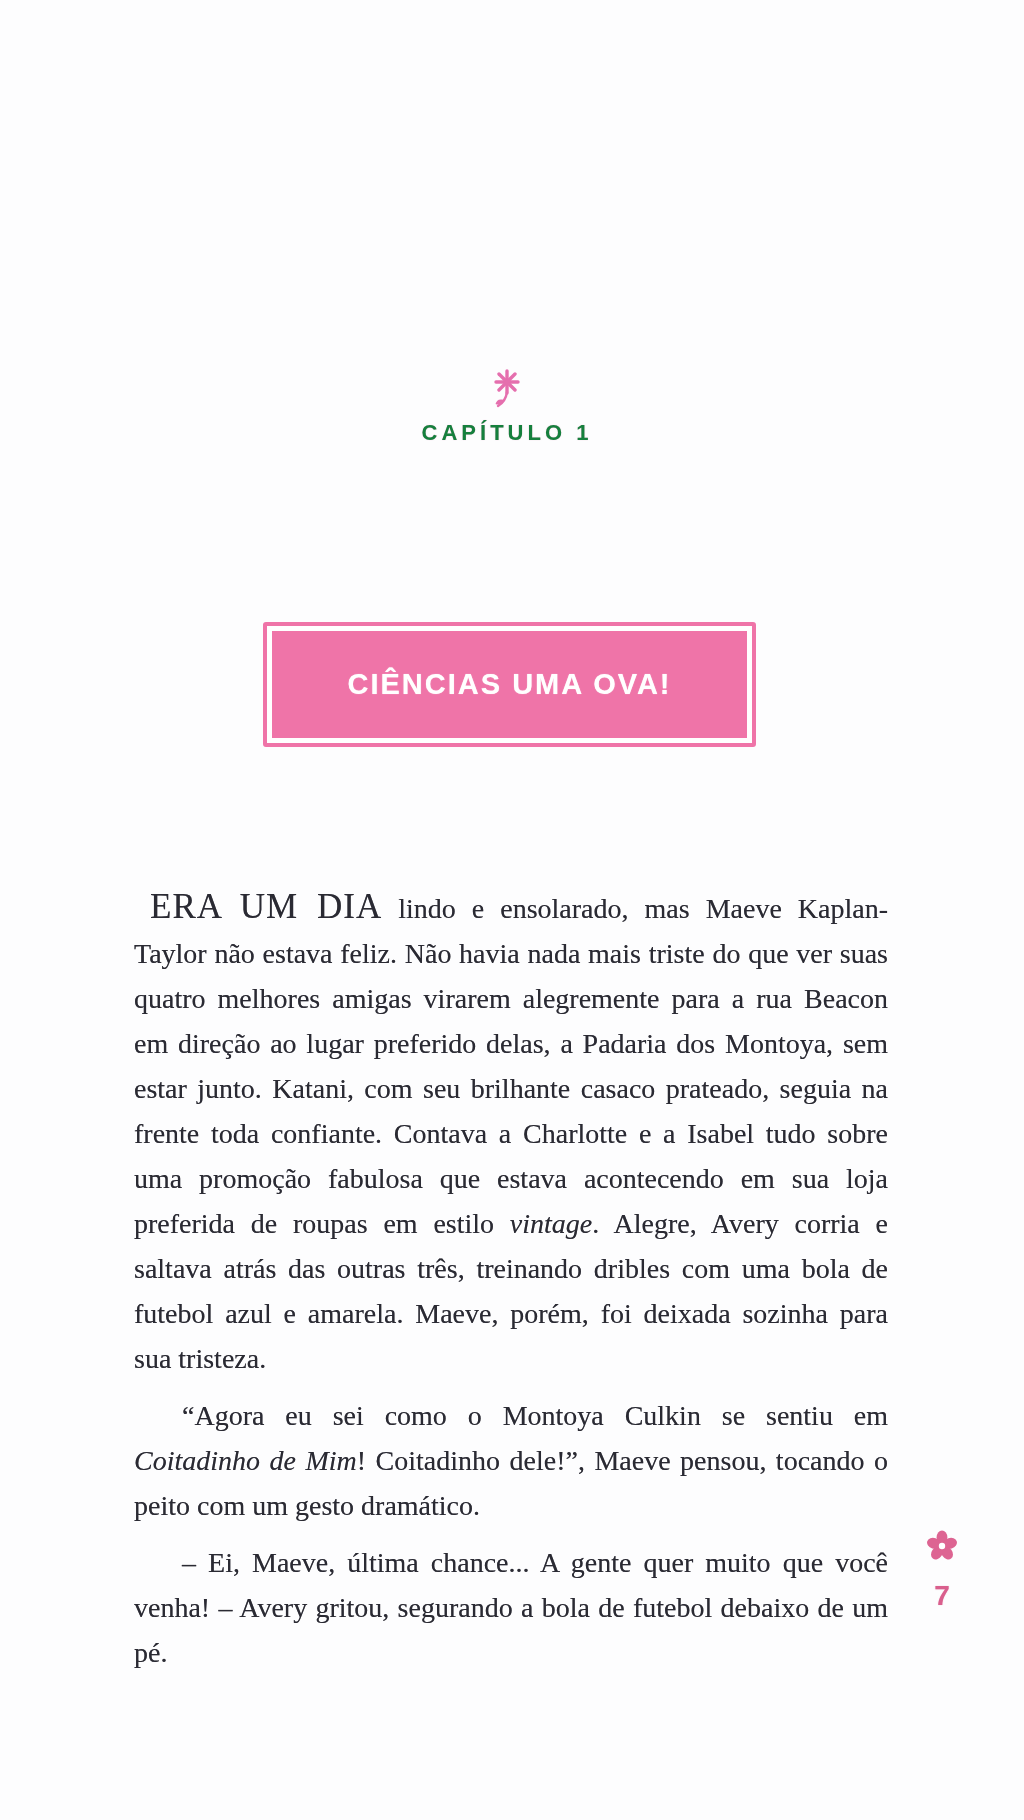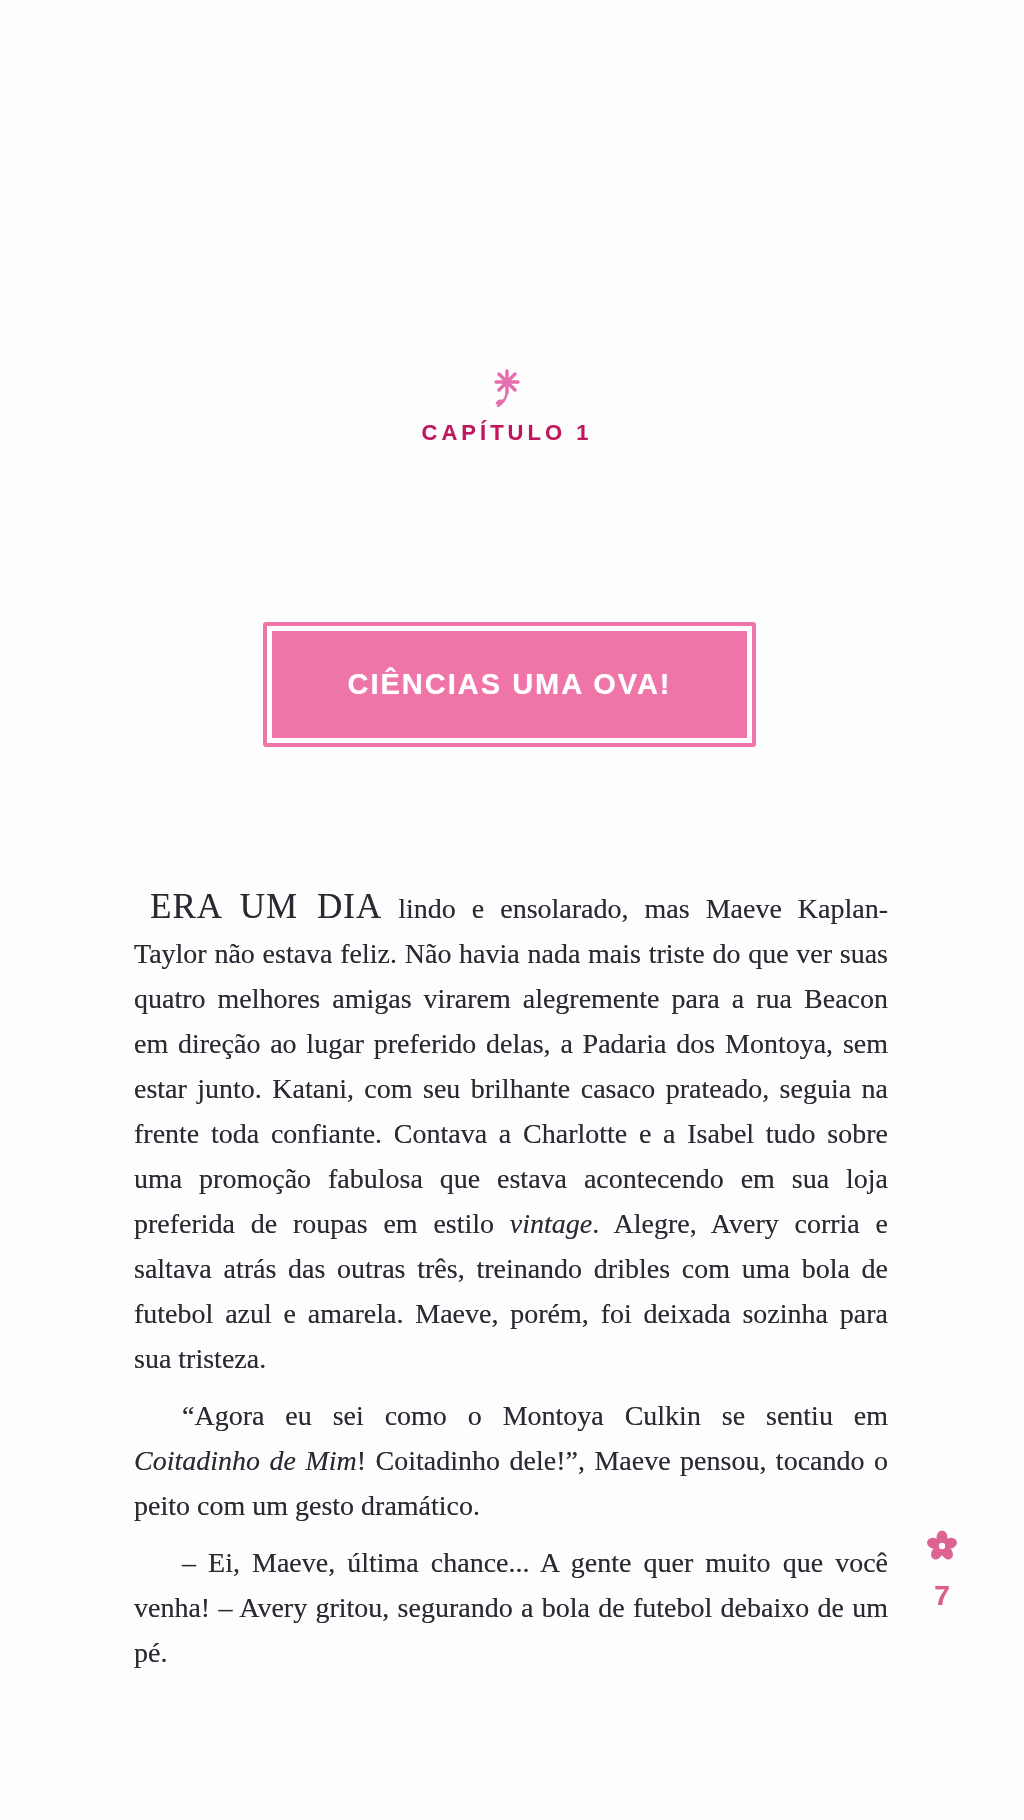--- a/index.html
+++ b/index.html
@@ -20,21 +20,21 @@
     width: 1014px;
     text-align: center;
   }
   .ornament { display: inline-block; }
   .chapter-label {
     margin-top: 6px;
     font-family: "Liberation Sans", sans-serif;
     font-weight: bold;
     font-size: 22px;
     letter-spacing: 4px;
-    color: #be185d;
+    color: #15803d;
     text-shadow: 0 0 1px rgba(232,125,177,.55);
   }
 
   
   .title-box-outer {
     position: absolute;
     left: 263px;
     top: 622px;
     width: 493px;
     height: 125px;

